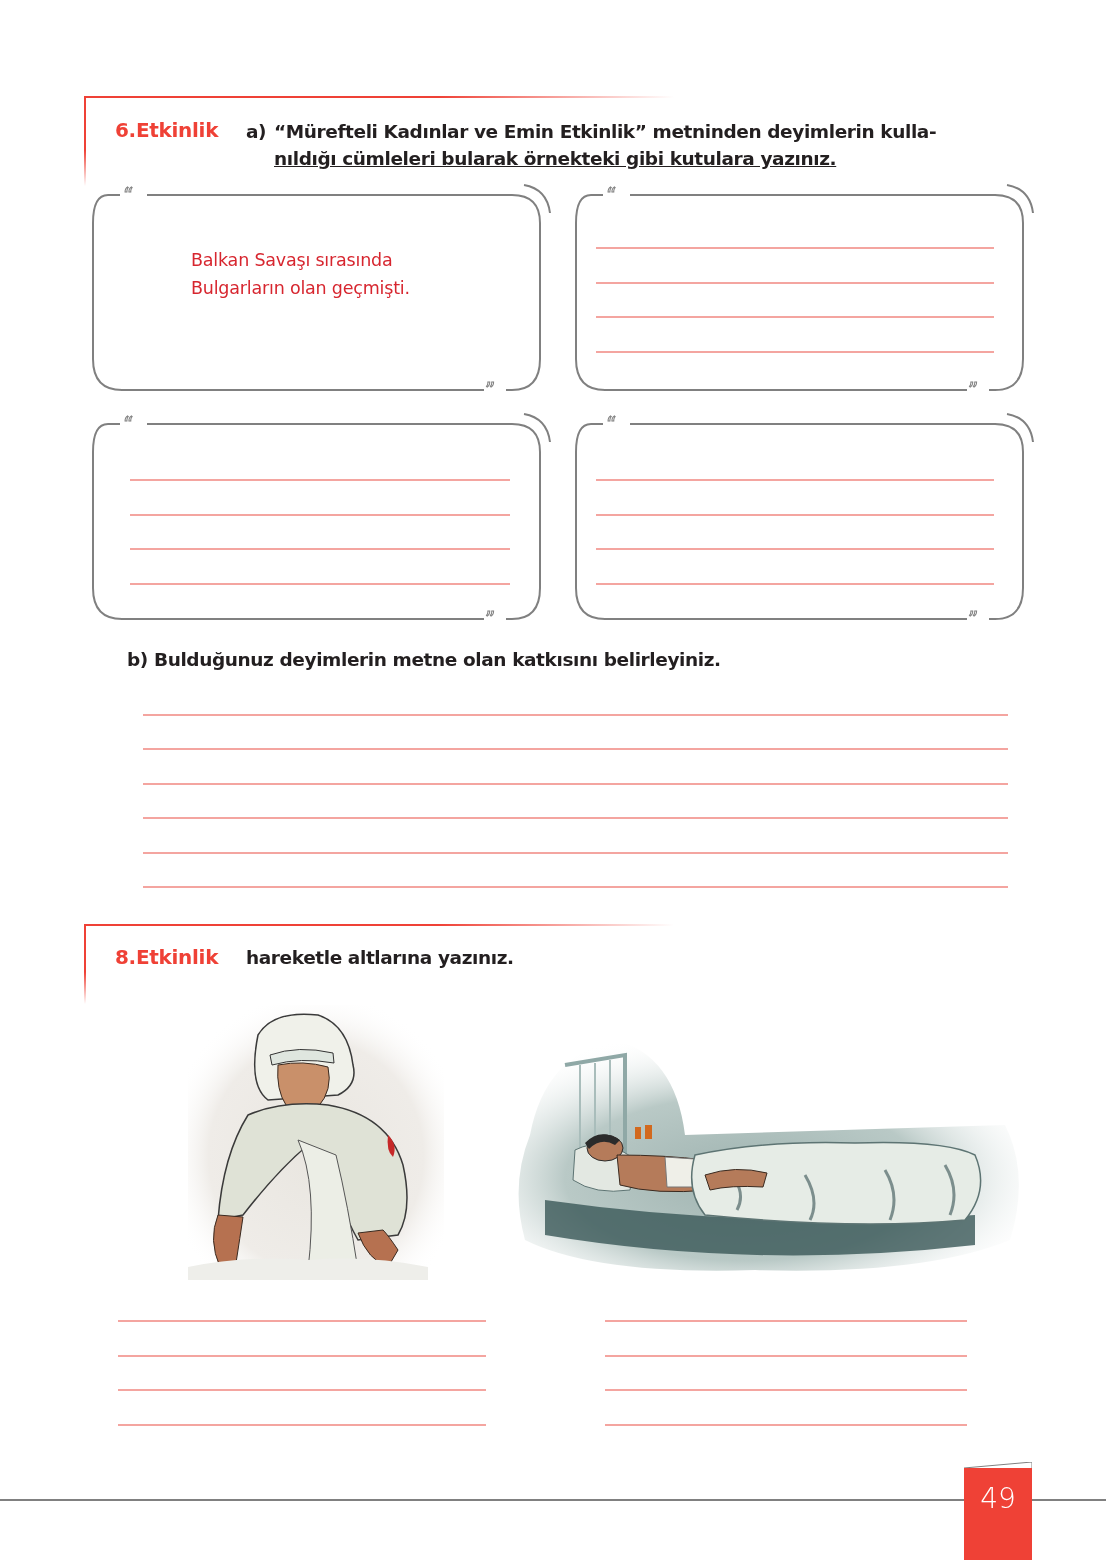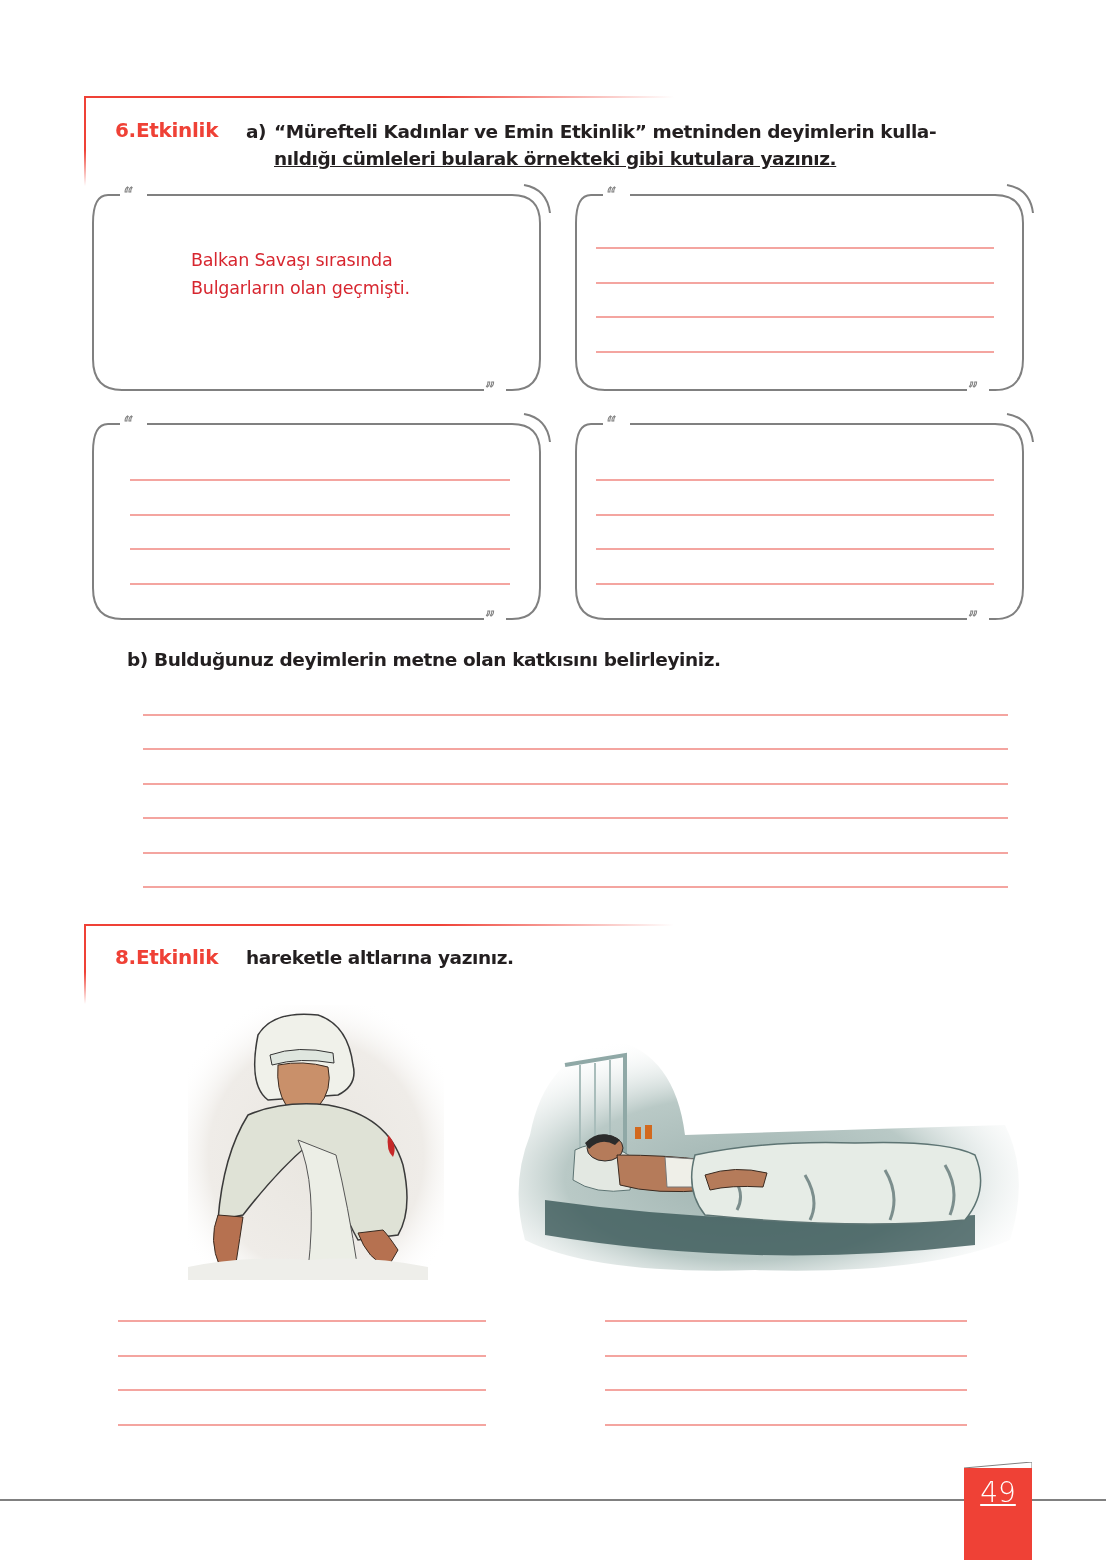--- a/index.html
+++ b/index.html
@@ -41,21 +41,21 @@
   }
 
   .line-block { position: absolute; }
 
   .illus { position: absolute; }
 
   .footer-rule { position: absolute; left: 0; top: 1499px; width: 1106px; height: 2px; background: #808080; }
   .page-tab {
     position: absolute; left: 964px; top: 1468px; width: 68px; height: 92px;
     background: #ef4136; color: #ffffff; font-size: 28px; text-align: center;
-    padding-top: 8px; font-family: "DejaVu Sans", sans-serif; font-weight: 300; text-decoration: underline;
+    padding-top: 14px; font-family: "DejaVu Sans", sans-serif; font-weight: 300;
   }
   .page-tab-fold { position: absolute; left: 964px; top: 1462px; width: 68px; height: 10px; }
 </style>
 </head>
 <body>
 
 <div class="act-bracket-top" style="left:84px; top:96px; width:590px;"></div>
 <div class="act-bracket-left" style="left:84px; top:96px; height:90px;"></div>
 <div class="act-label" style="left:115px; top:118px;">6.Etkinlik</div>
 <div class="act-instr" style="left:246px; top:118px; width:780px;">

